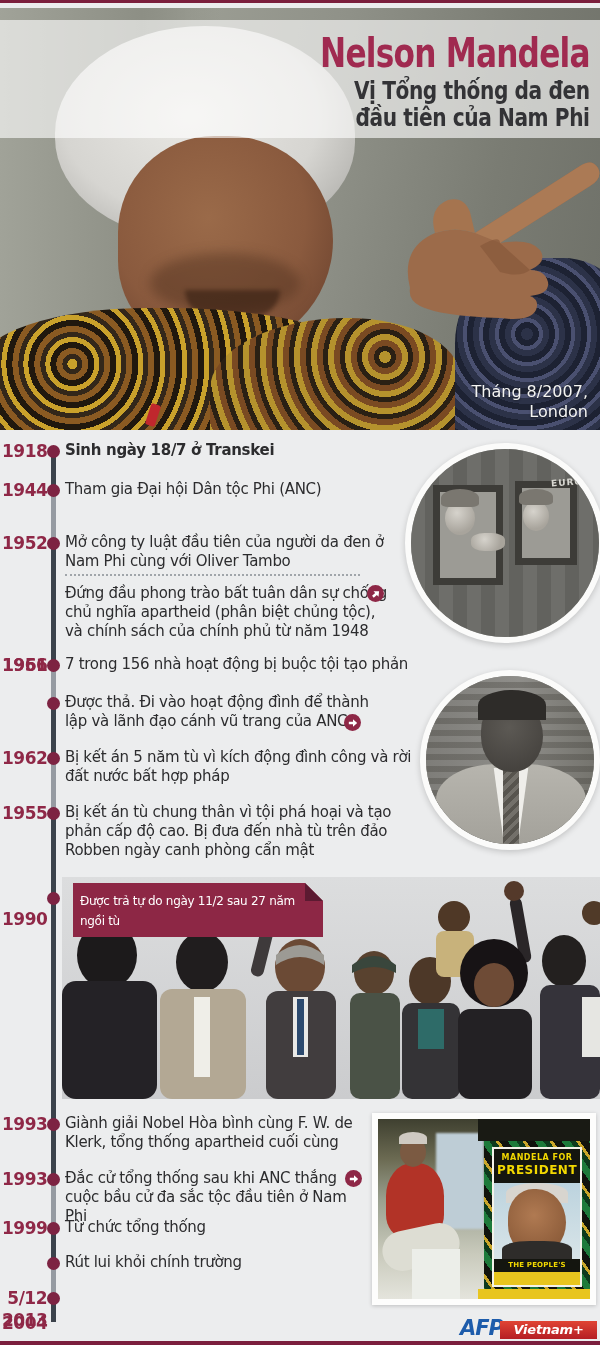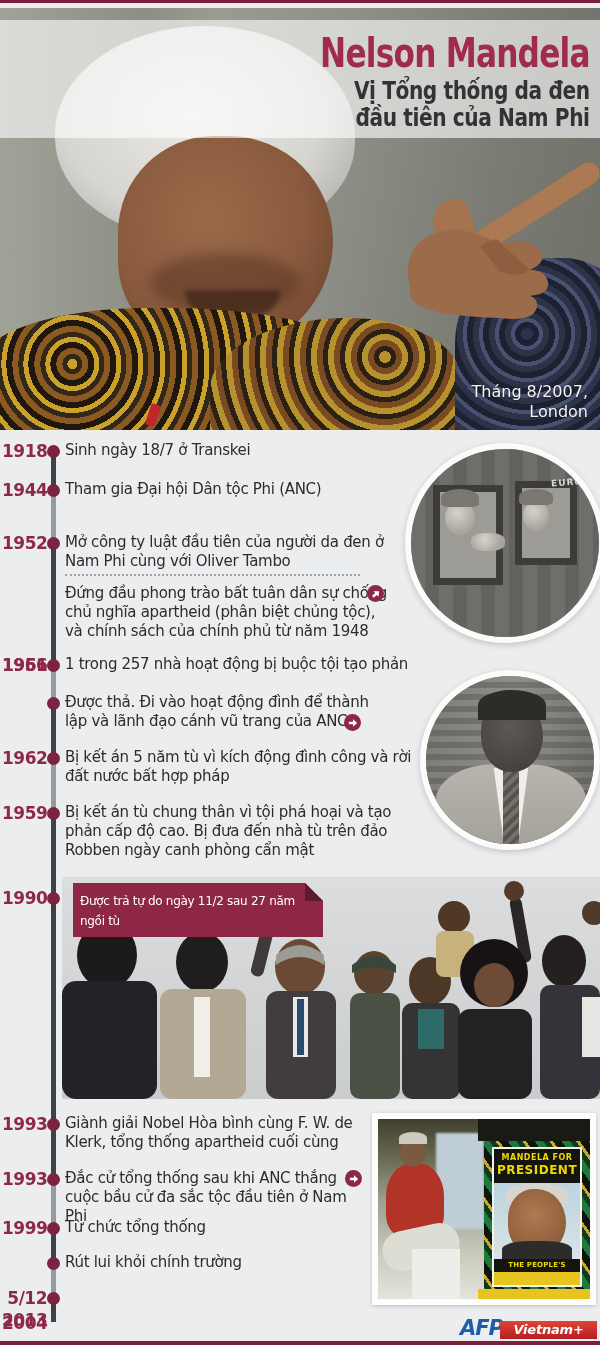--- a/index.html
+++ b/index.html
@@ -175,37 +175,37 @@
   <div class="dot" style="top:1222px;"></div>
   <div class="dot" style="top:1257px;"></div>
   <div class="dot" style="top:1292px;"></div>
 
   <div class="yr" style="top:440px;">1918</div>
   <div class="yr" style="top:479px;">1944</div>
   <div class="yr" style="top:532px;">1952</div>
   <div class="yr" style="top:654px;">1956</div>
   <div class="yr" style="top:654px;">1961</div>
   <div class="yr" style="top:747px;">1962</div>
-  <div class="yr" style="top:802px;">1959</div>
-  <div class="yr" style="top:887px;text-align:right;">1990</div>
+  <div class="yr" style="top:802px;">1955</div>
+  <div class="yr" style="top:908px;text-align:right;">1990</div>
   <div class="yr" style="top:1113px;">1993</div>
   <div class="yr" style="top:1168px;">1993</div>
   <div class="yr" style="top:1217px;">1999</div>
   <div class="yr" style="top:1312px;">2004</div>
   <div class="yr" style="top:1287px;">
     <div>5/12</div>
     <div>2013</div>
   </div>
 
-  <div class="evt" style="top:441px;width:380px;">Sinh ngày 18/7 ở Transkei</div>
+  <div class="evt" style="top:441px;width:380px;font-weight:bold;">Sinh ngày 18/7 ở Transkei</div>
   <div class="evt" style="top:533px;width:350px;">Mở công ty luật đầu tiên của người da đen ở Nam Phi cùng với Oliver Tambo</div>
   <div class="evt" style="top:480px;width:260px;">Tham gia Đại hội Dân tộc Phi (ANC)</div>
   <div class="dotted" style="top:574px;"></div>
   <div class="evt" style="top:584px;width:330px;">Đứng đầu phong trào bất tuân dân sự chống chủ nghĩa apartheid (phân biệt chủng tộc), và chính sách của chính phủ từ năm 1948</div>
-  <div class="evt" style="top:655px;width:390px;">1 trong 257 nhà hoạt động bị buộc tội tạo phản</div>
+  <div class="evt" style="top:655px;width:390px;">7 trong 156 nhà hoạt động bị buộc tội tạo phản</div>
   <div class="evt" style="top:693px;width:330px;">Được thả. Đi vào hoạt động đình để thành lập và lãnh đạo cánh vũ trang của ANC</div>
   <div class="evt" style="top:748px;width:350px;">Bị kết án 5 năm tù vì kích động đình công và rời đất nước bất hợp pháp</div>
   <div class="evt" style="top:803px;width:350px;">Bị kết án tù chung thân vì tội phá hoại và tạo phản cấp độ cao. Bị đưa đến nhà tù trên đảo Robben ngày canh phòng cẩn mật</div>
   <div class="evt" style="top:1114px;width:310px;">Giành giải Nobel Hòa bình cùng F. W. de Klerk, tổng thống apartheid cuối cùng</div>
   <div class="evt" style="top:1169px;width:300px;">Đắc cử tổng thống sau khi ANC thắng cuộc bầu cử đa sắc tộc đầu tiên ở Nam Phi</div>
   <div class="evt" style="top:1218px;width:300px;">Từ chức tổng thống</div>
   <div class="evt" style="top:1253px;width:300px;">Rút lui khỏi chính trường</div>
 
   <div class="lnk" style="left:367px;top:585px;">
     <svg class="rot" width="10" height="10" viewBox="0 0 12 12">

